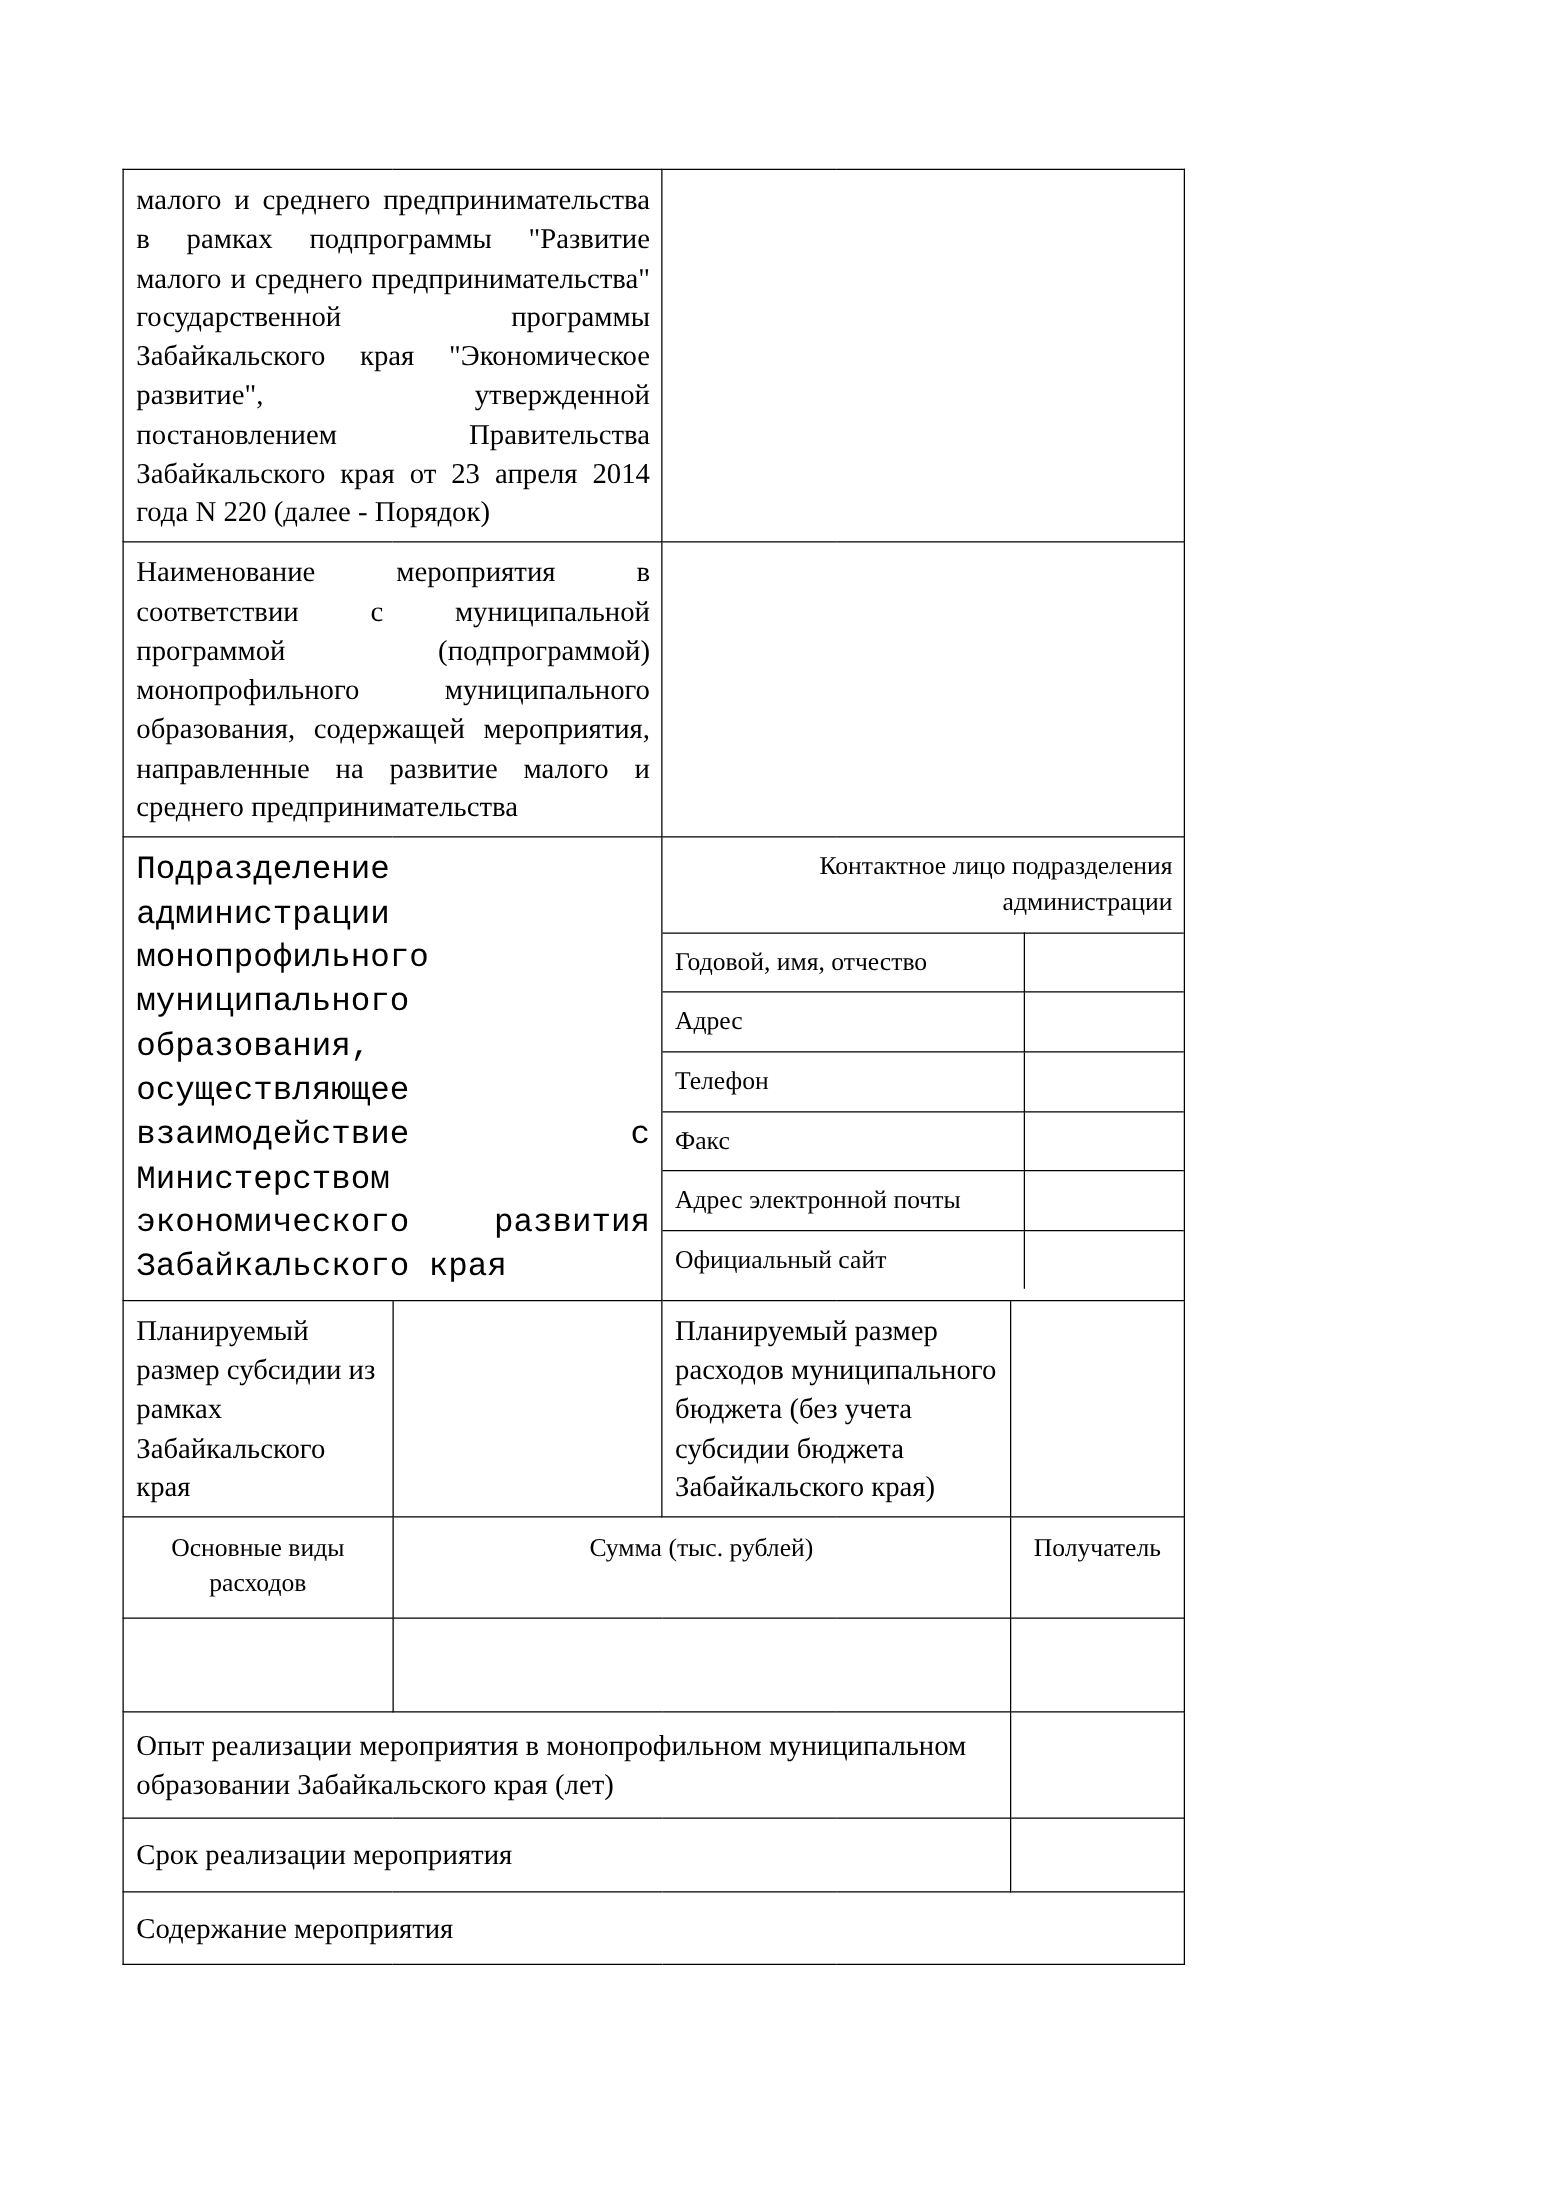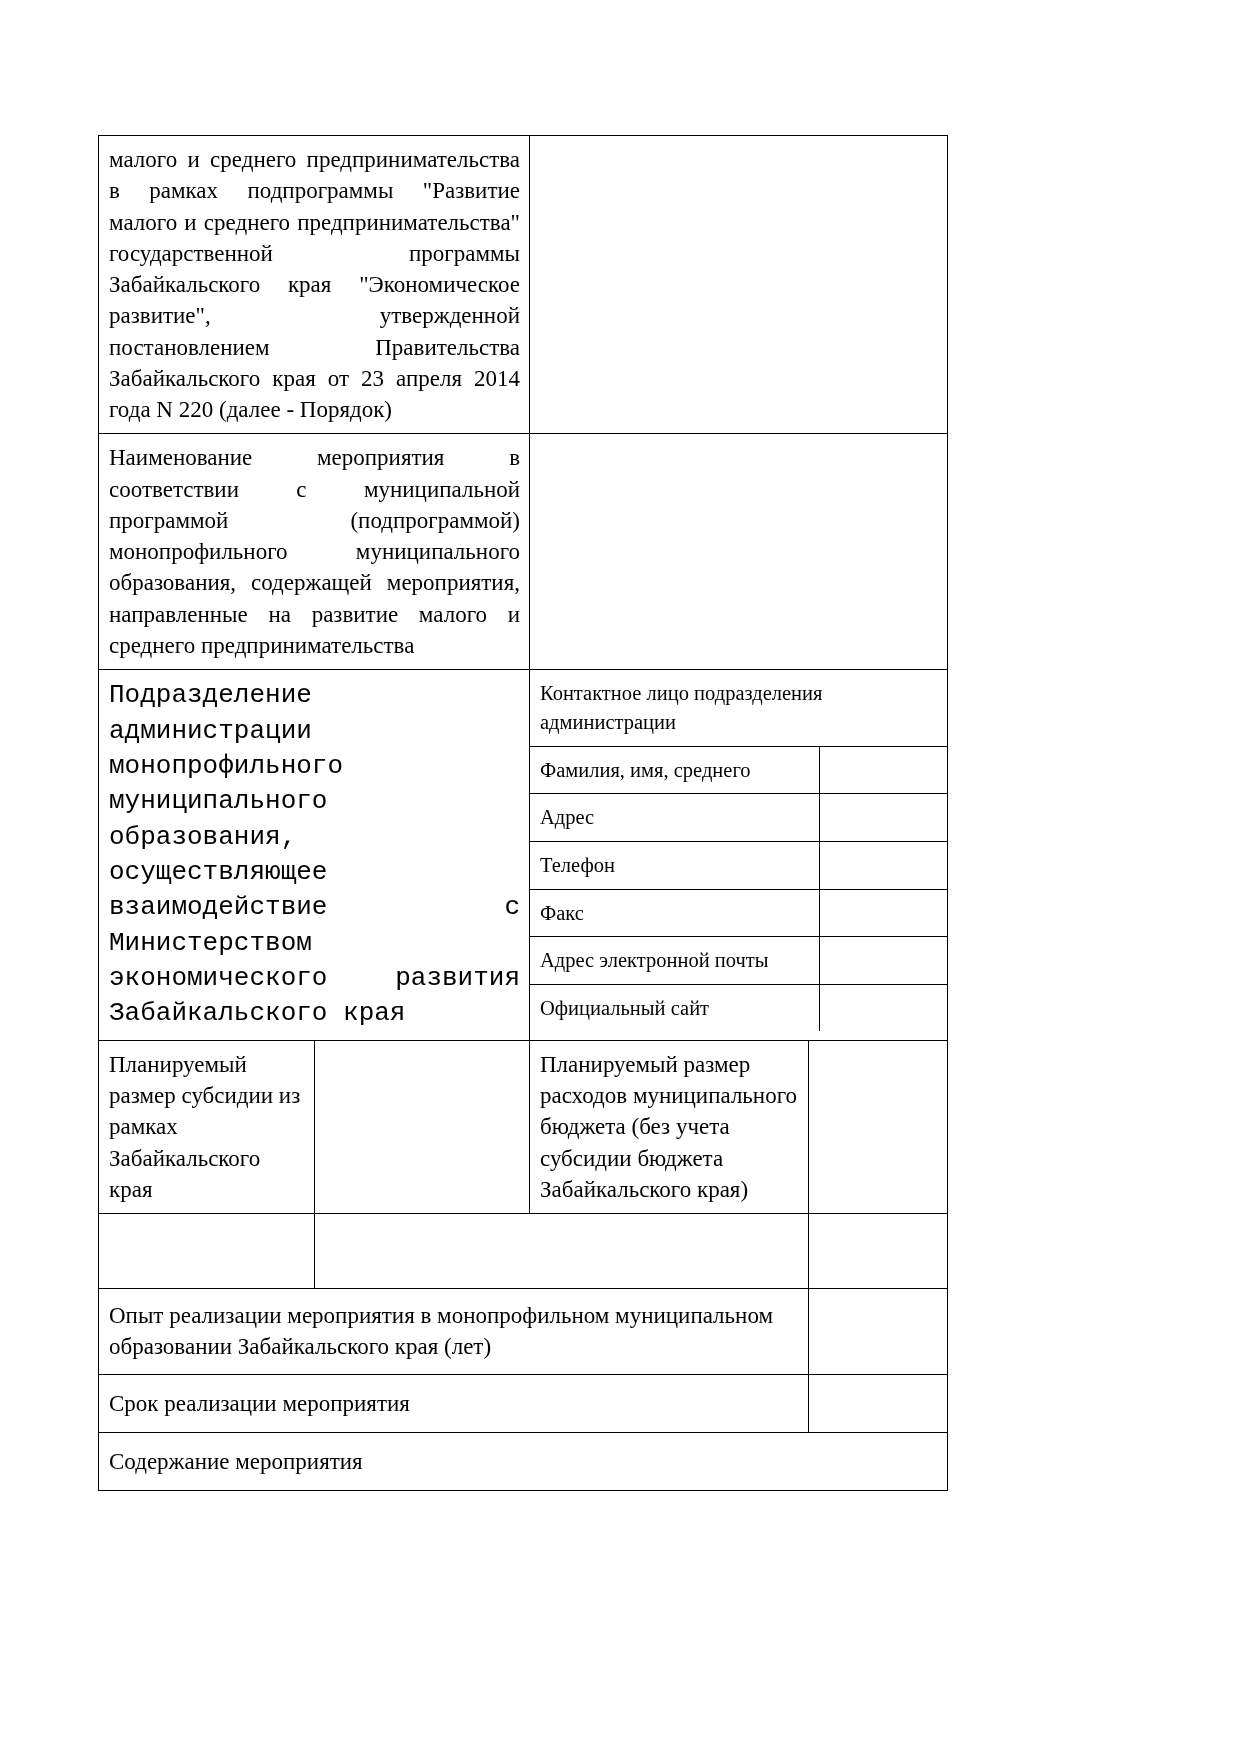--- a/index.html
+++ b/index.html
@@ -51,20 +51,21 @@
   .nested td {
     border: 1.6px solid #000000;
     vertical-align: middle;
     padding: 0;
   }
   .nested td.nb-top {
     border-top: none;
   }
   .nested td.noborder {
     border: none;
+    text-align: right;
   }
   .fieldlabel {
     padding: 10px 9px 10px 10px;
     font-size: 20.5px;
     line-height: 1.3;
   }
   .hdrcell {
     padding: 9px 9px 9px 10px;
     font-size: 20.5px;
     line-height: 1.4;
@@ -123,21 +124,21 @@
               <col style="width:127px;">
             </colgroup>
             <tbody>
               <tr>
                 <td colspan="2" class="noborder" style="border-bottom:1.6px solid #000;">
                   <div class="hdrcell">Контактное лицо подразделения администрации</div>
                 </td>
               </tr>
               <tr>
                 <td style="border-left:none;">
-                  <div class="fieldlabel">Фамилия, имя, среднего</div>
+                  <div class="fieldlabel">Годовой, имя, отчество</div>
                 </td>
                 <td style="border-right:none;">
                   <div class="fieldlabel">&nbsp;</div>
                 </td>
               </tr>
               <tr>
                 <td style="border-left:none;">
                   <div class="fieldlabel">Адрес</div>
                 </td>
                 <td style="border-right:none;">
@@ -190,20 +191,31 @@
           <div class="pad">&nbsp;</div>
         </td>
         <td colspan="2" style="width:288px;">
           <div class="pad">Планируемый размер расходов муниципального бюджета (без учета субсидии бюджета Забайкальского края)</div>
         </td>
         <td style="width:127px;">
           <div class="pad">&nbsp;</div>
         </td>
       </tr>
 
+      <tr>
+        <td>
+          <div class="hdr-center">Основные виды расходов</div>
+        </td>
+        <td colspan="3">
+          <div class="hdr-center">Сумма (тыс. рублей)</div>
+        </td>
+        <td>
+          <div class="hdr-center">Получатель</div>
+        </td>
+      </tr>
 
       <tr>
         <td>
           <div class="pad tall-blank">&nbsp;</div>
         </td>
         <td colspan="3">
           <div class="pad tall-blank">&nbsp;</div>
         </td>
         <td>
           <div class="pad tall-blank">&nbsp;</div>

